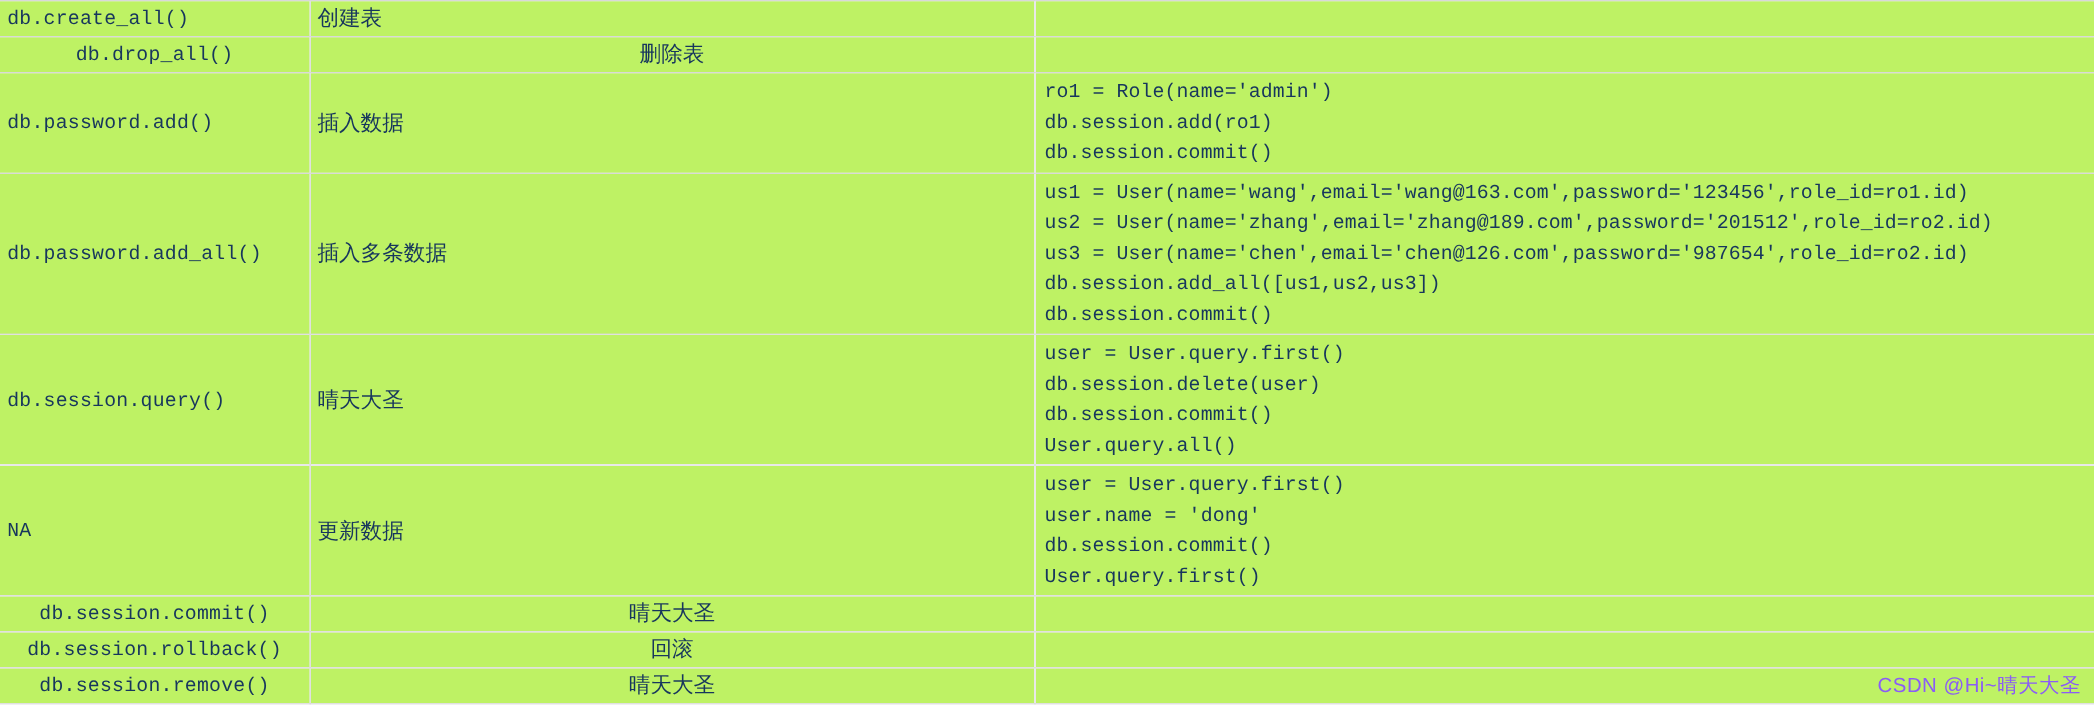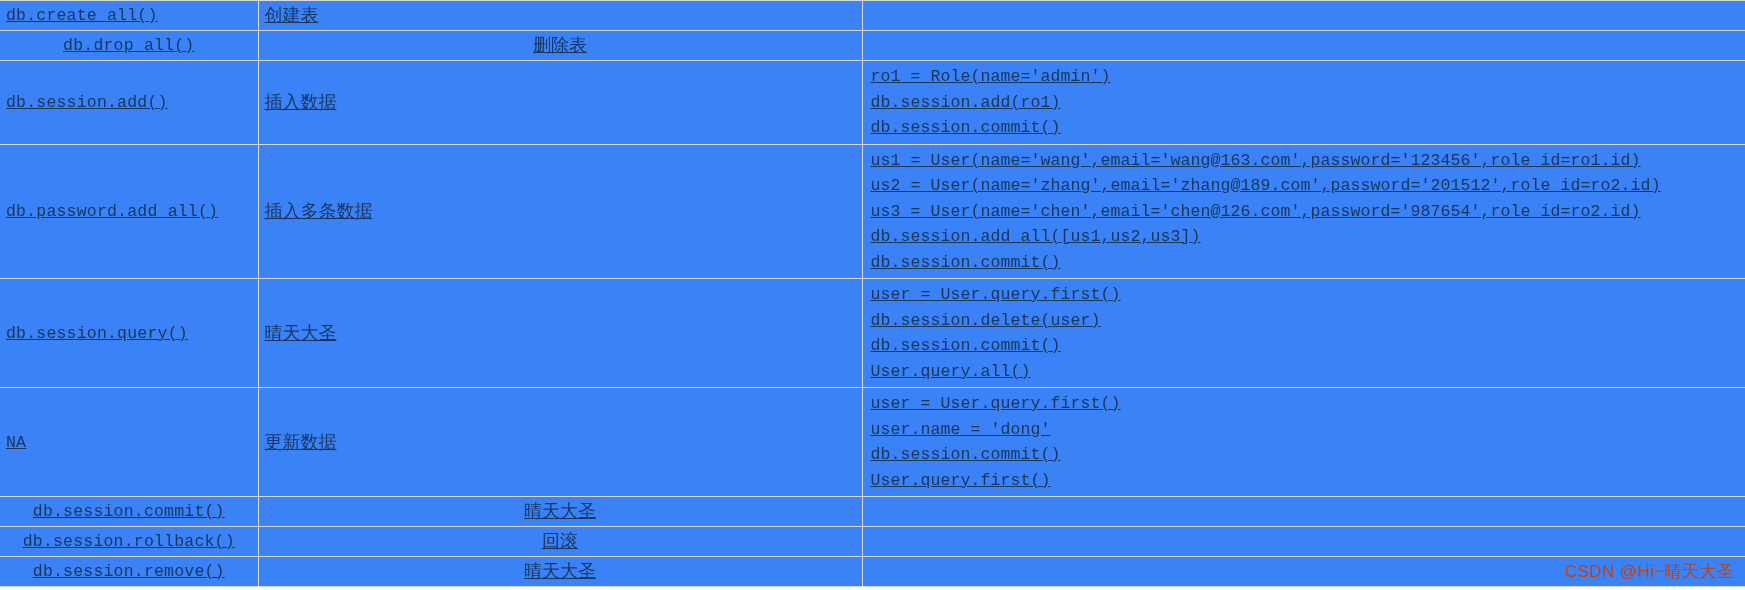--- a/index.html
+++ b/index.html
@@ -33,23 +33,22 @@
   table.api-table col.c1 { width: 258px; }
   table.api-table col.c2 { width: 604px; }
   table.api-table col.c3 { width: 938px; }
 
   table.api-table td {
     border-bottom: 1px solid #d9d9d9;
     border-right: 1px solid #d9d9d9;
     padding: 0;
     vertical-align: middle;
     color: #17365d;
-    background: #3b82f6;
+    background: #bef264;
     overflow: hidden;
-    text-decoration: underline;
   }
   table.api-table tr td:last-child {
     border-right: 0;
   }
   table.api-table tr:first-child td {
     border-top: 1px solid #d9d9d9;
   }
 
   .cell-api, .cell-desc {
     padding: 2px 6px 2px 6px;
@@ -86,21 +85,21 @@
   .row-h128 td { height: 128px; }
   .row-h98 td  { height: 98px; }
   .row-h100 td { height: 100px; }
 
   .watermark {
     position: absolute;
     right: 11px;
     bottom: 7px;
     font-family: "Liberation Sans", "DejaVu Sans", sans-serif;
     font-size: 17px;
-    color: #c2410c;
+    color: #8b5cf6;
     letter-spacing: 0.4px;
     white-space: nowrap;
     pointer-events: none;
     user-select: none;
   }
 </style>
 </head>
 <body>
 
 <div class="table-wrap">
@@ -131,21 +130,21 @@
         <td>
           <div class="cell-desc">删除表</div>
         </td>
         <td>
           <div class="cell-code"></div>
         </td>
       </tr>
 
       <tr class="row-h76">
         <td>
-          <div class="cell-api">db.session.add()</div>
+          <div class="cell-api">db.password.add()</div>
         </td>
         <td>
           <div class="cell-desc">插入数据</div>
         </td>
         <td>
           <div class="cell-code">
             <span class="code-line">ro1 = Role(name='admin')</span>
             <span class="code-line">db.session.add(ro1)</span>
             <span class="code-line">db.session.commit()</span>
           </div>

